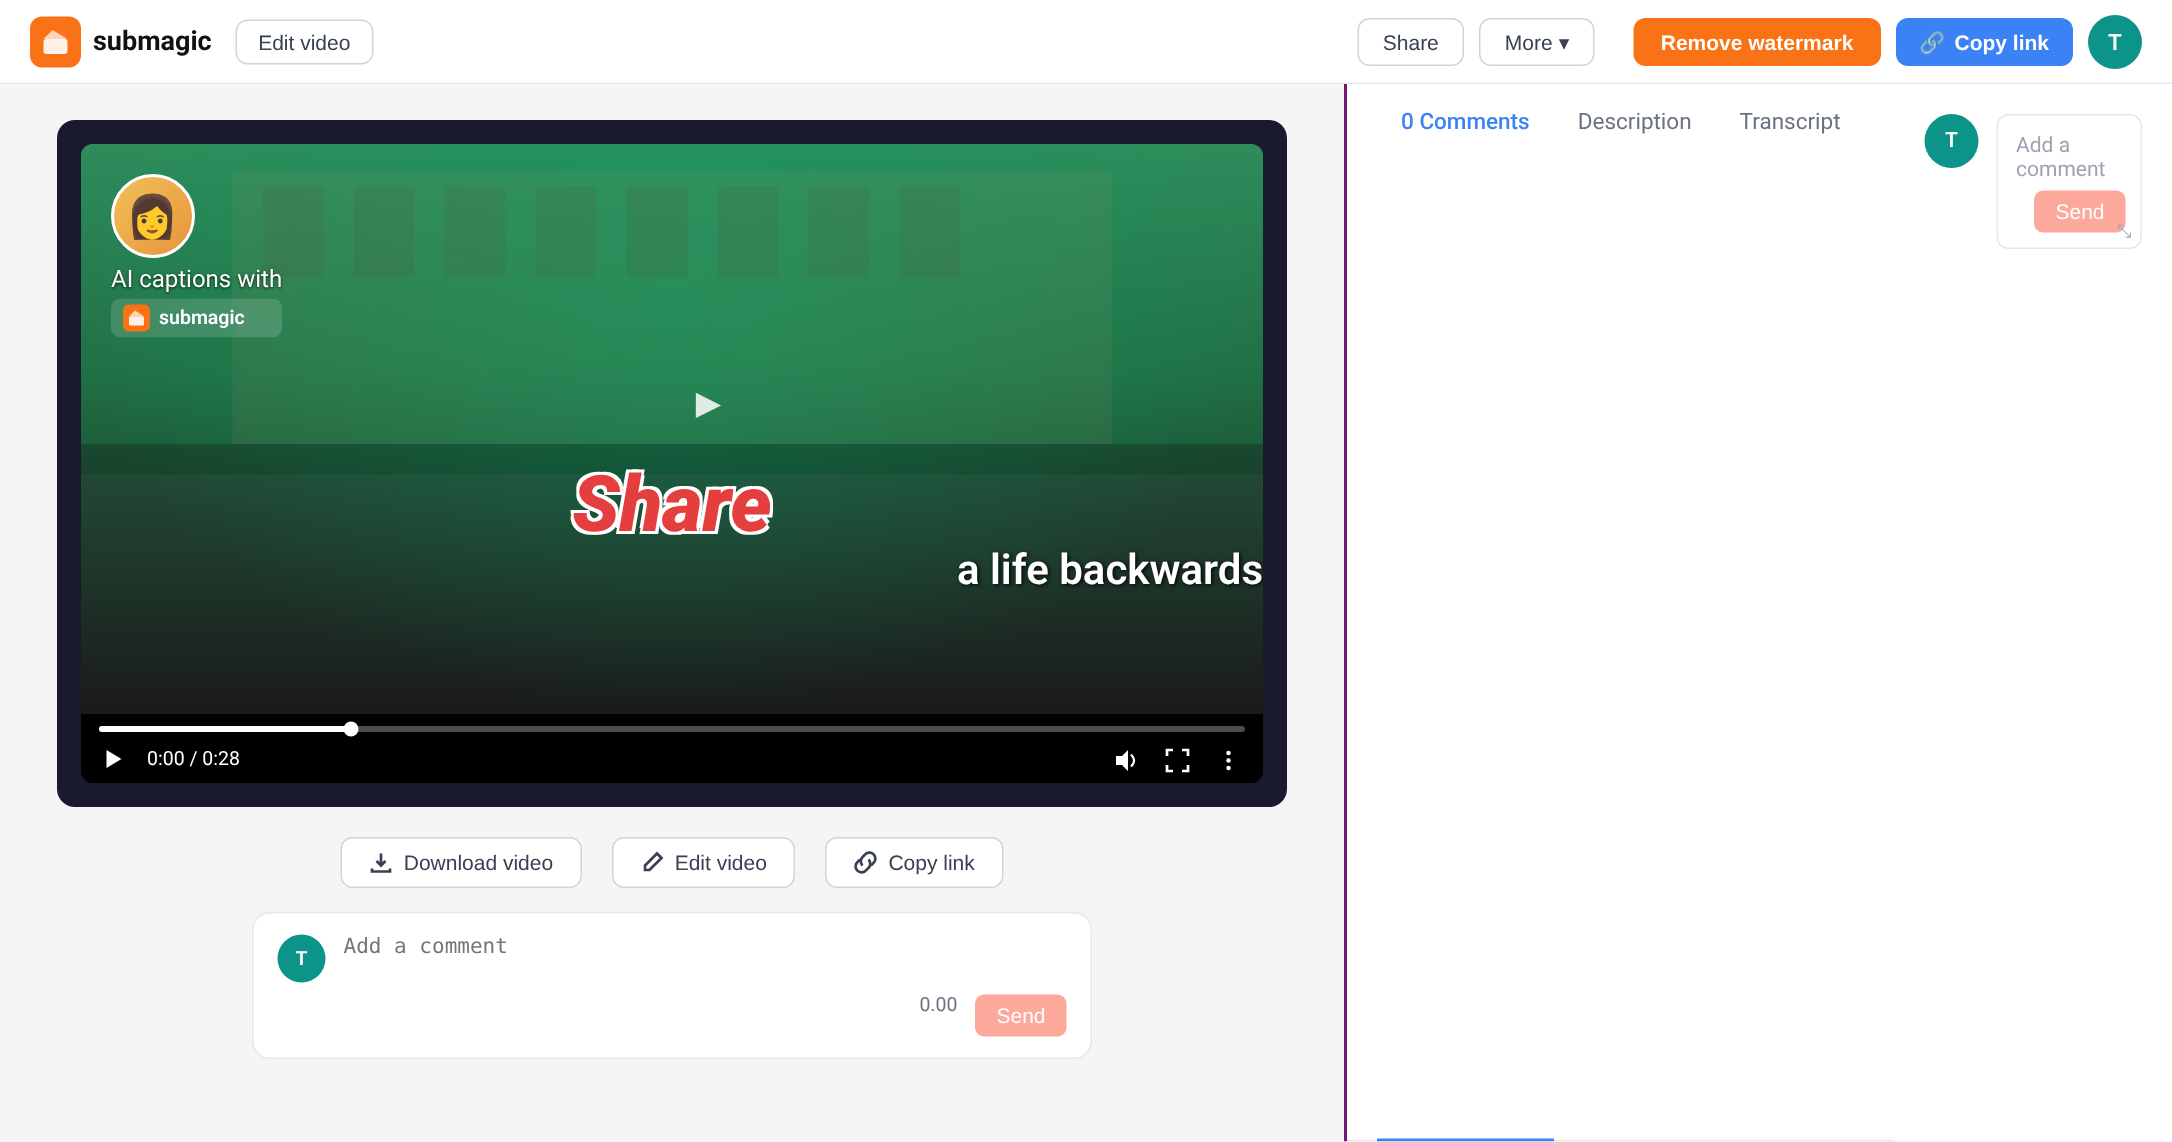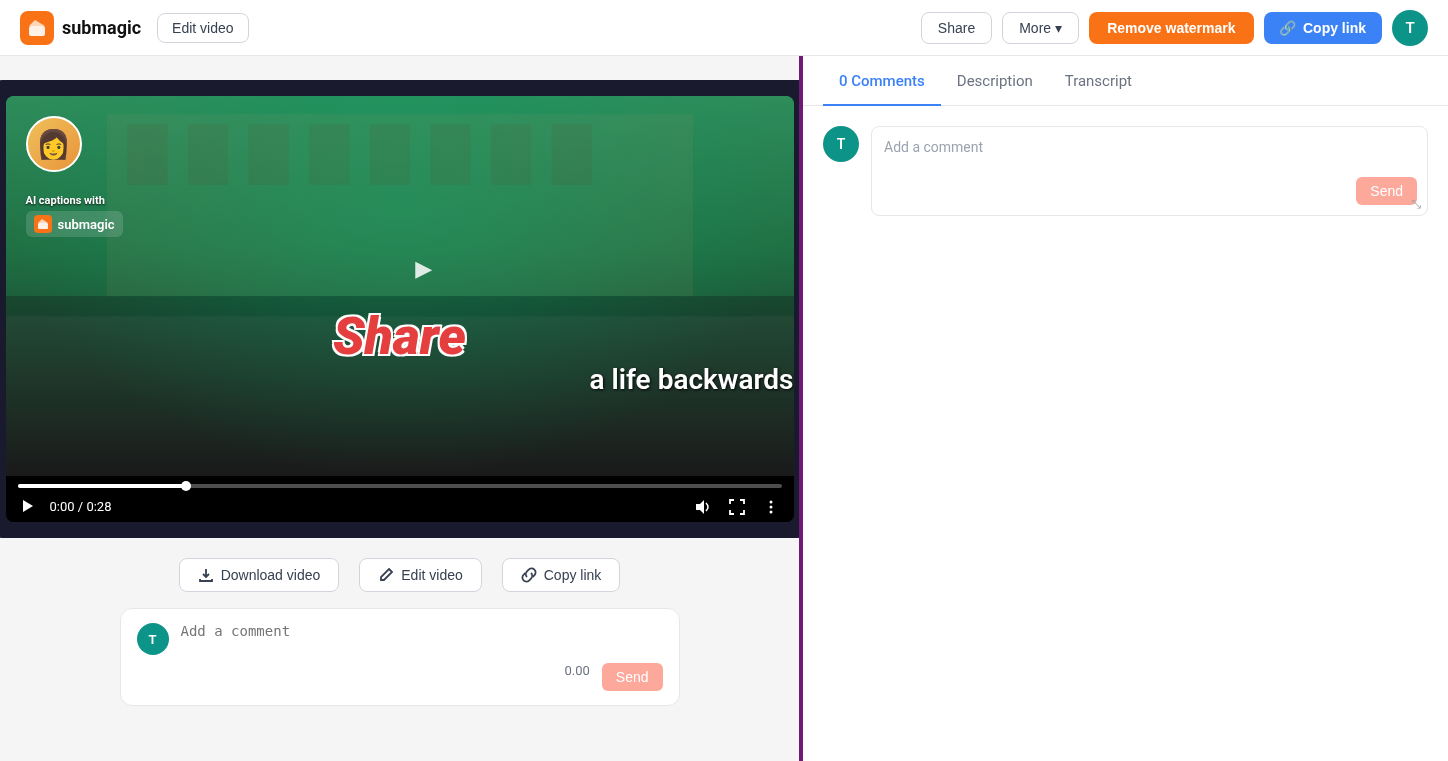--- a/index.html
+++ b/index.html
@@ -84,20 +84,21 @@
     }
     .remove-watermark-btn {
       background: #f97316;
       color: white;
       border: none;
       border-radius: 8px;
       padding: 8px 18px;
       font-size: 14px;
       font-weight: 600;
       cursor: pointer;
+      margin-left: 16px;
     }
     .copy-link-btn-header {
       background: #3b82f6;
       color: white;
       border: none;
       border-radius: 8px;
       padding: 8px 16px;
       font-size: 14px;
       font-weight: 600;
       cursor: pointer;
@@ -197,23 +198,23 @@
       border-radius: 50%;
       background: linear-gradient(135deg, #f0c05a, #e8943a);
       display: flex;
       align-items: center;
       justify-content: center;
       font-size: 26px;
       border: 2px solid #fff;
     }
     .watermark-text {
       color: #fff;
-      font-size: 11px;
-      font-weight: 700;
-      margin-top: 20px;
+      font-size: 16px;
+      font-weight: 400;
+      margin-top: 2px;
       text-shadow: 0 1px 2px rgba(0,0,0,0.8);
     }
     .watermark-logo {
       display: flex;
       align-items: center;
       gap: 6px;
       background: rgba(255,255,255,0.15);
       backdrop-filter: blur(4px);
       border-radius: 6px;
       padding: 4px 8px;
@@ -395,25 +396,25 @@
       color: white;
       border: none;
       border-radius: 6px;
       padding: 6px 14px;
       font-size: 14px;
       cursor: pointer;
     }
 
     
     .right-panel {
-      width: 649px;
-      background: #fff;
-      border-left: 4px solid #701a75;
-      display: flex;
-      flex-direction: column;
+      width: 552px;
+      background: #fff;
+      border-left: 2px solid #701a75;
+      display: flex;
+      flex-direction: row;
     }
     .tabs-header {
       display: flex;
       border-bottom: 1px solid #e5e7eb;
       padding: 0 20px;
     }
     .tab-item {
       padding: 16px 16px 14px;
       font-size: 15px;
       cursor: pointer;

